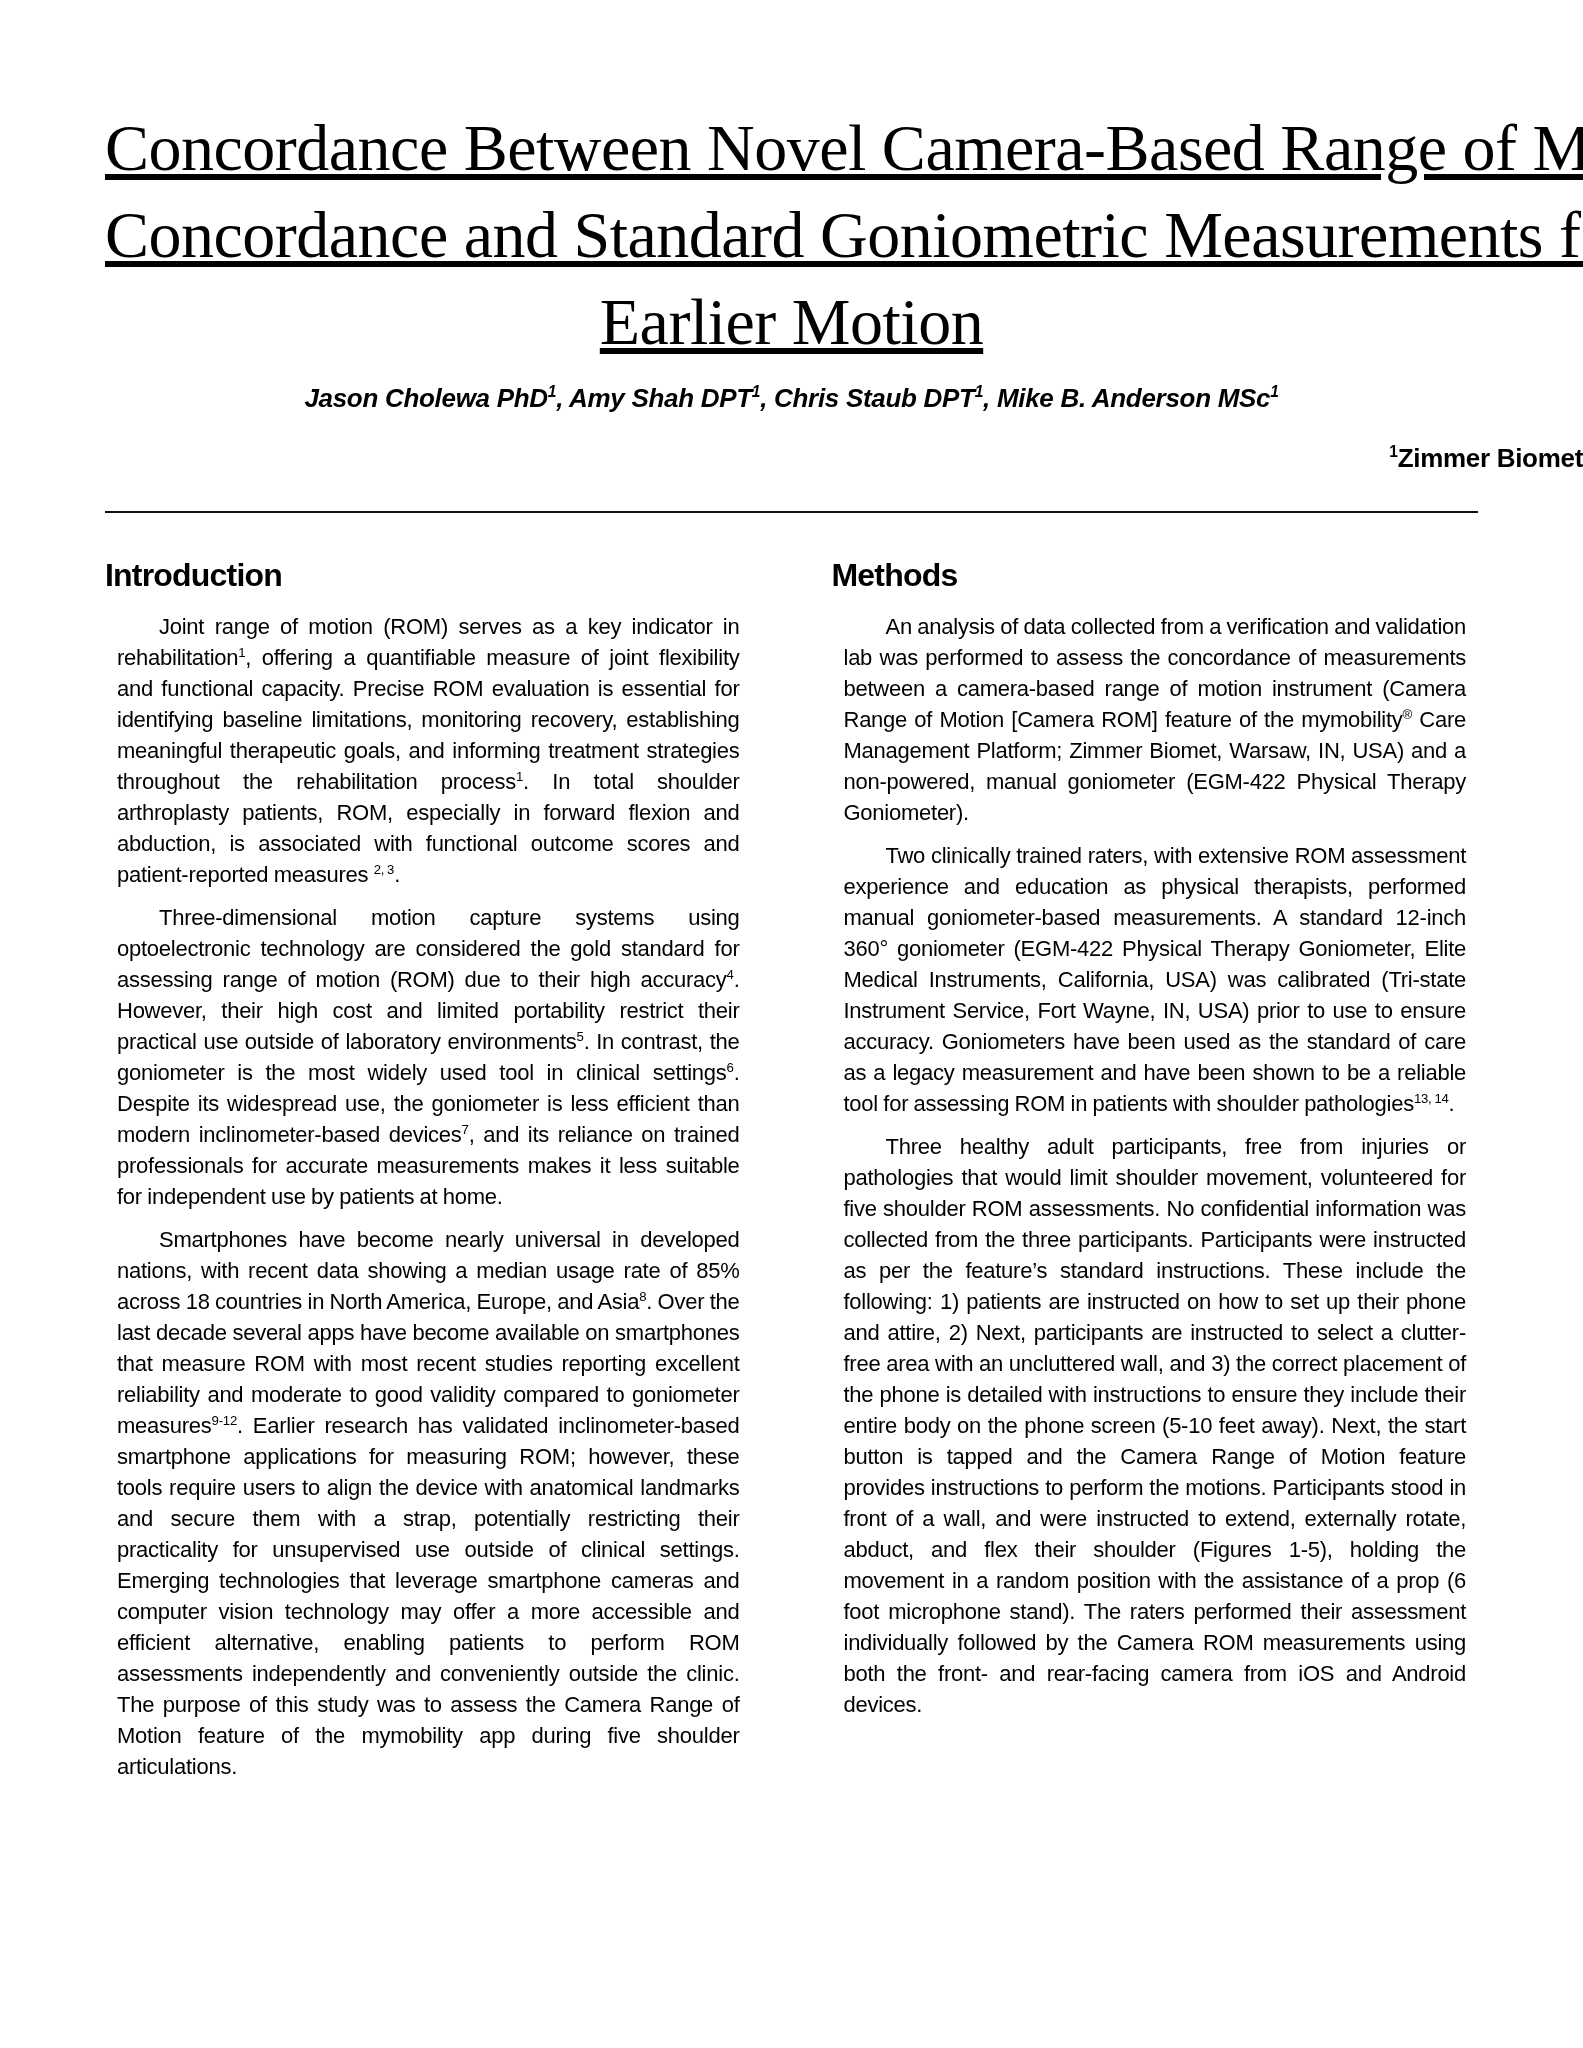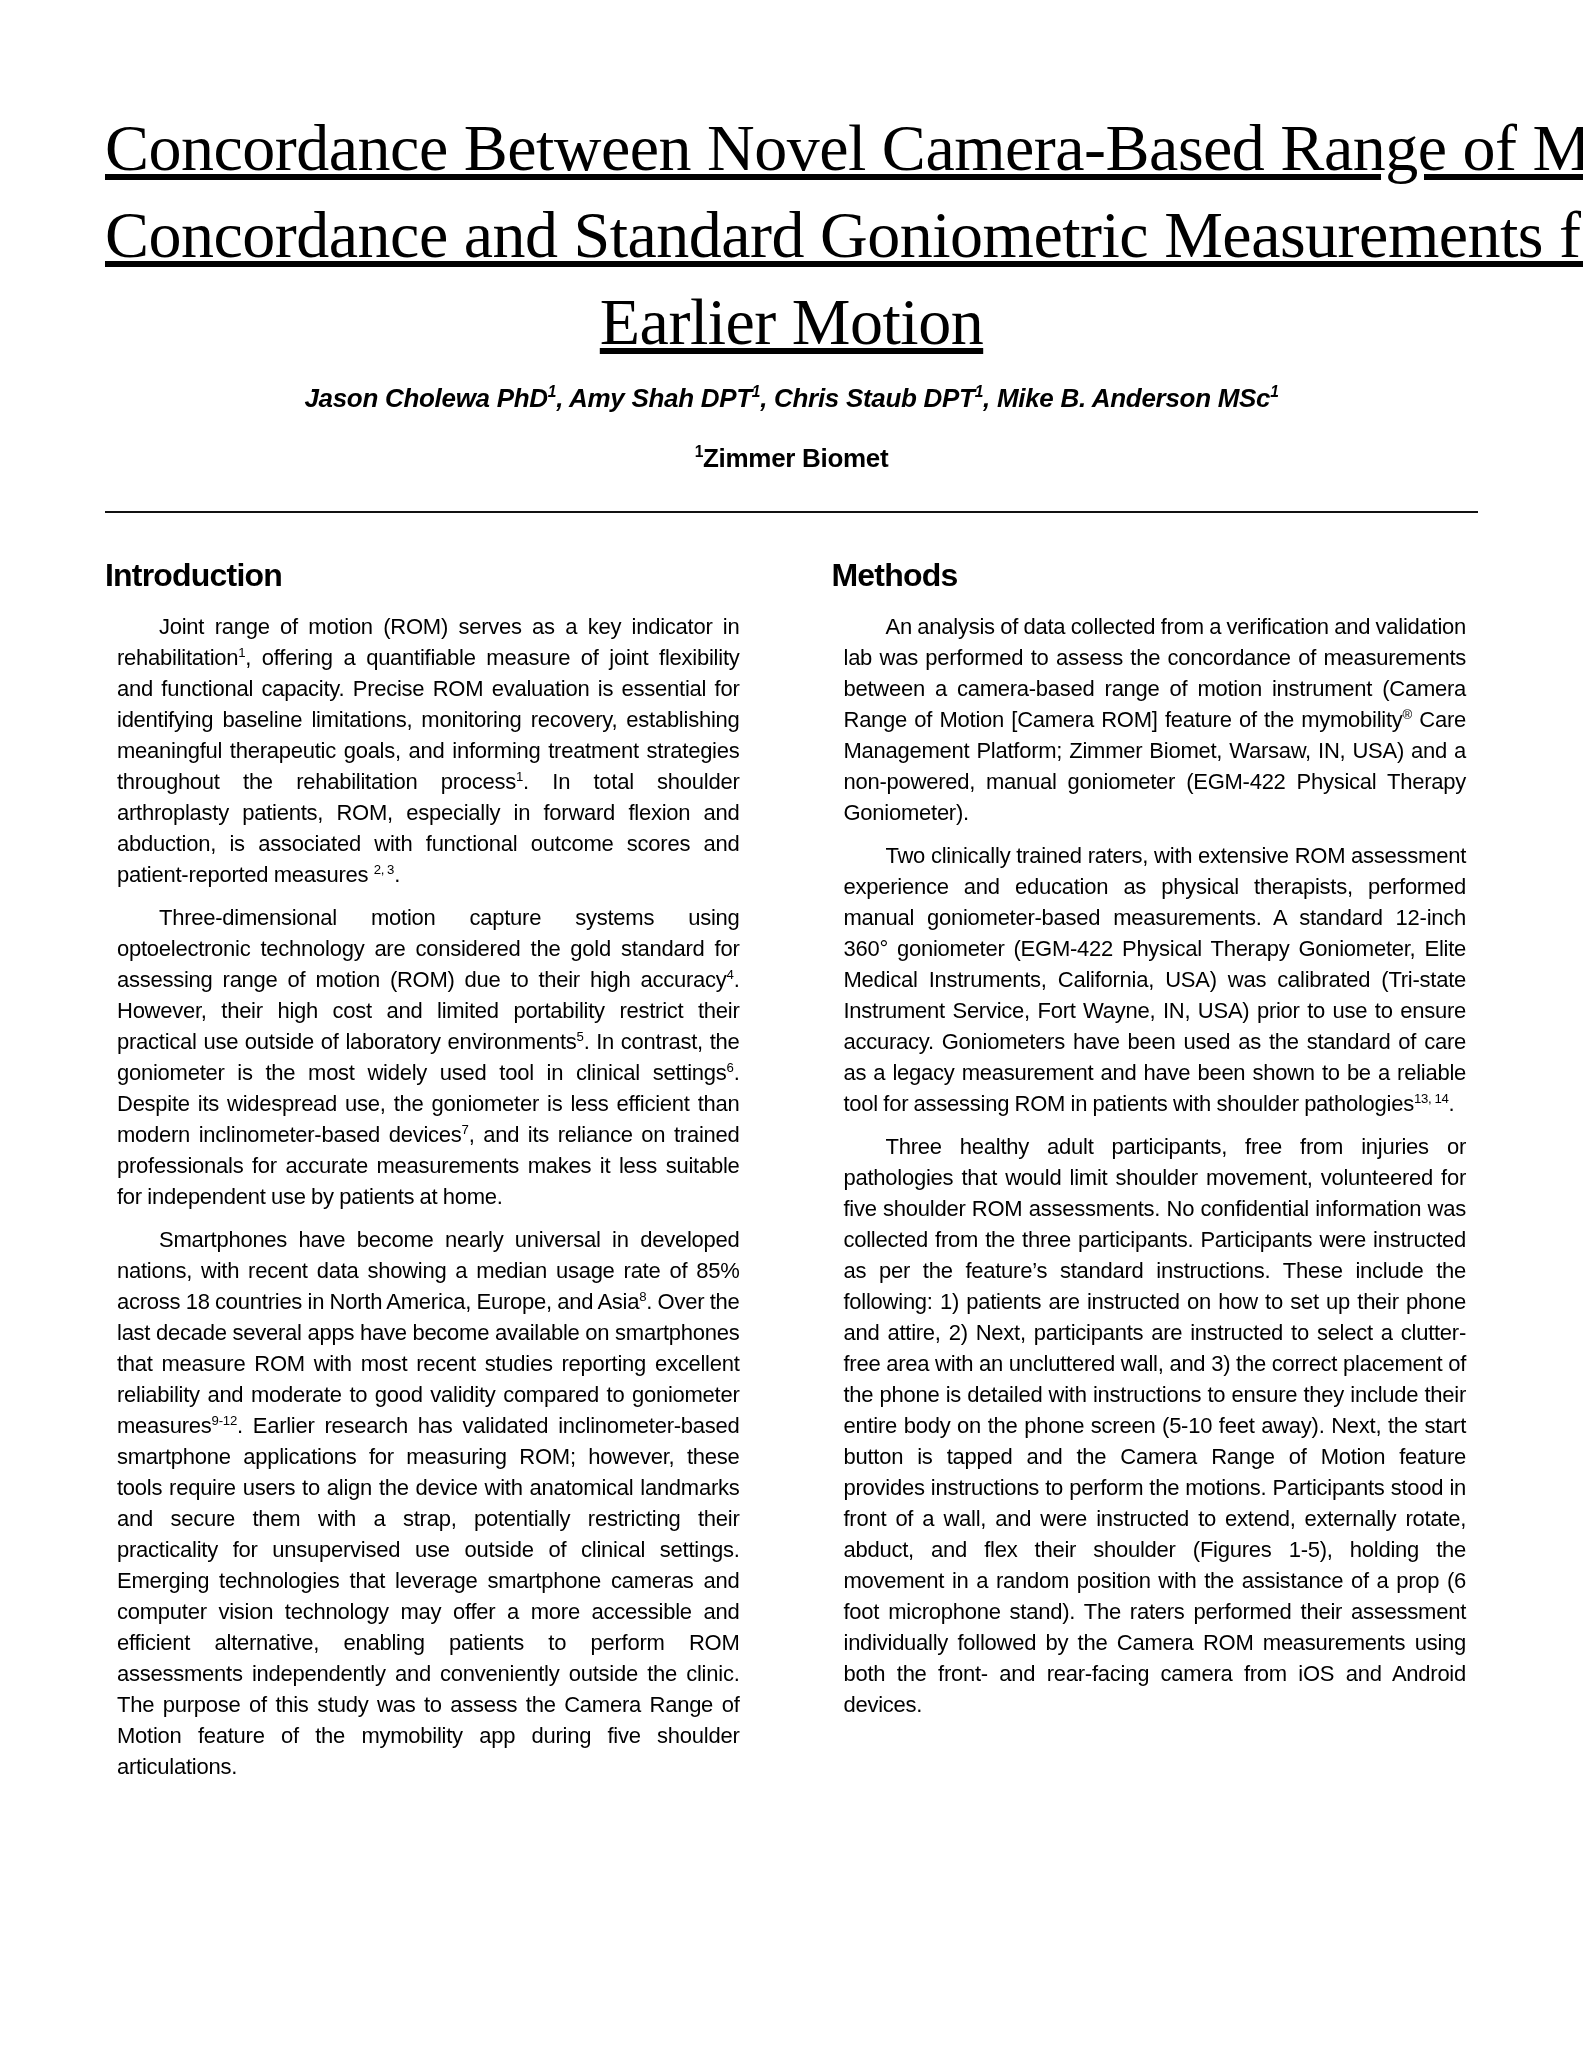--- a/index.html
+++ b/index.html
@@ -28,21 +28,21 @@
     margin-top: 16px;
     text-align: center;
     font-weight: 700;
     font-size: 26px;
     line-height: 34px;
     letter-spacing: -0.3px;
     font-style: italic;
   }
   .affiliation {
     margin-top: 26px;
-    text-align: center;
+    text-align: right;
     font-weight: 700;
     font-size: 26px;
     line-height: 34px;
     letter-spacing: -0.3px;
   }
   .rule {
     margin: 36px 105px 0;
     border: none;
     border-top: 2px solid #111111;
     height: 0;

